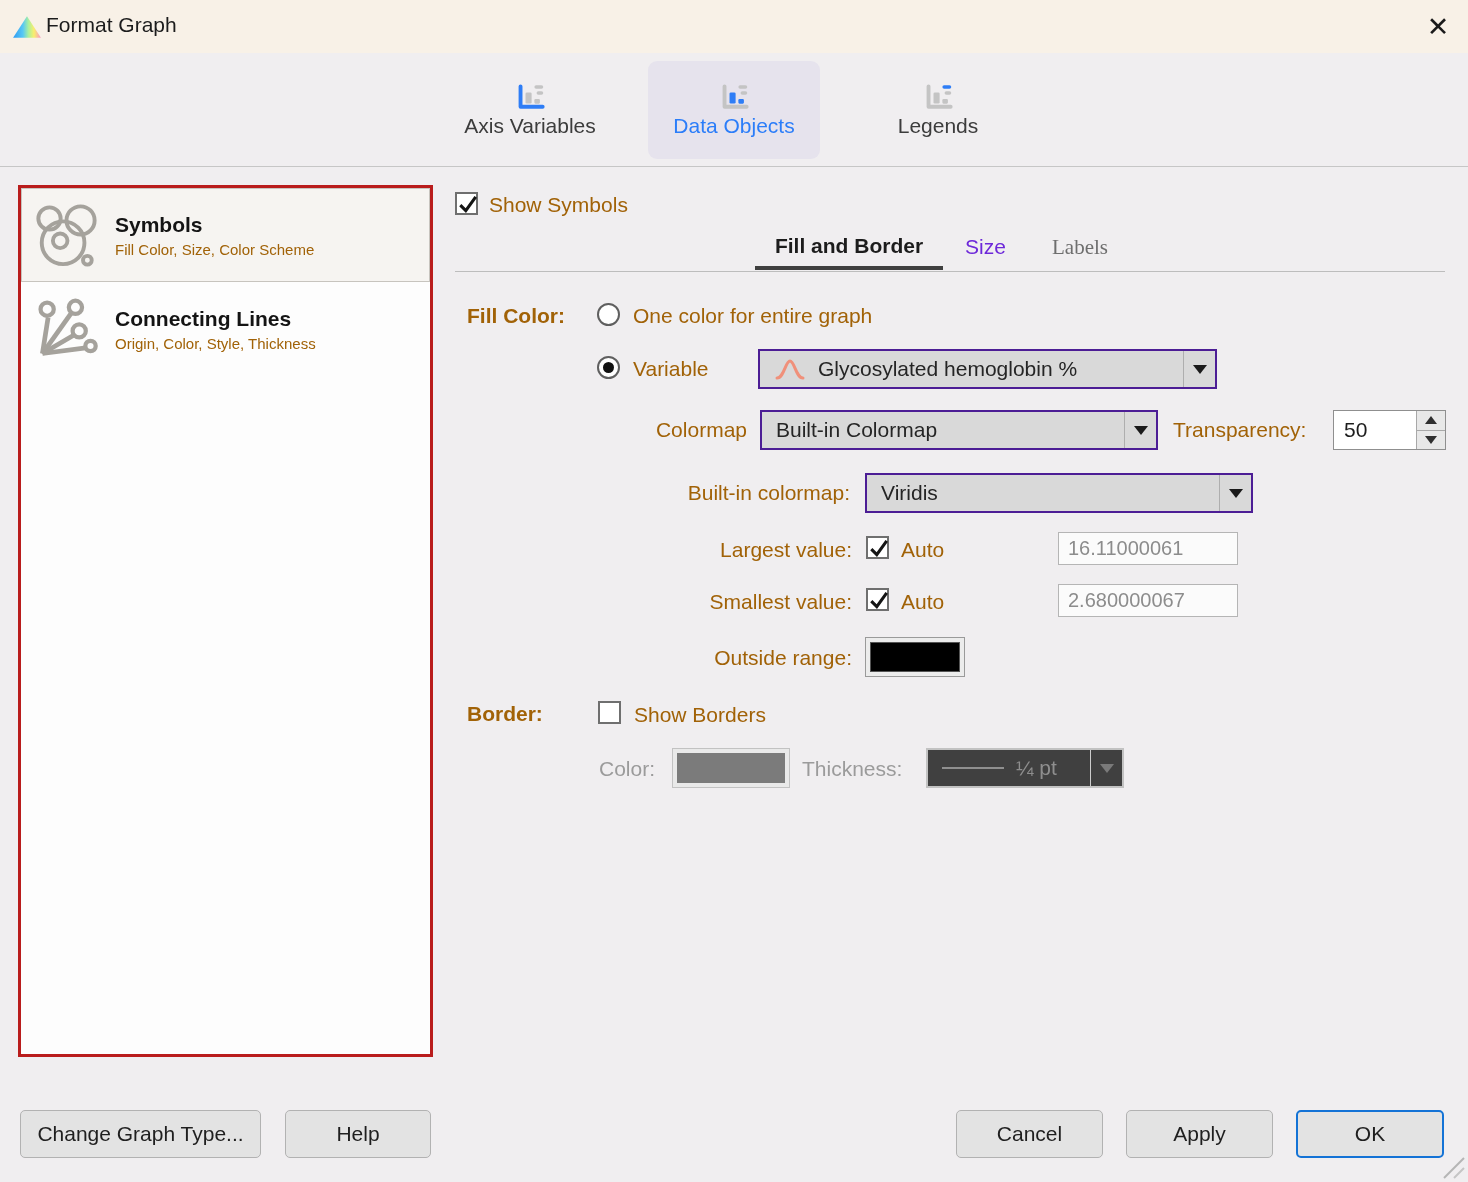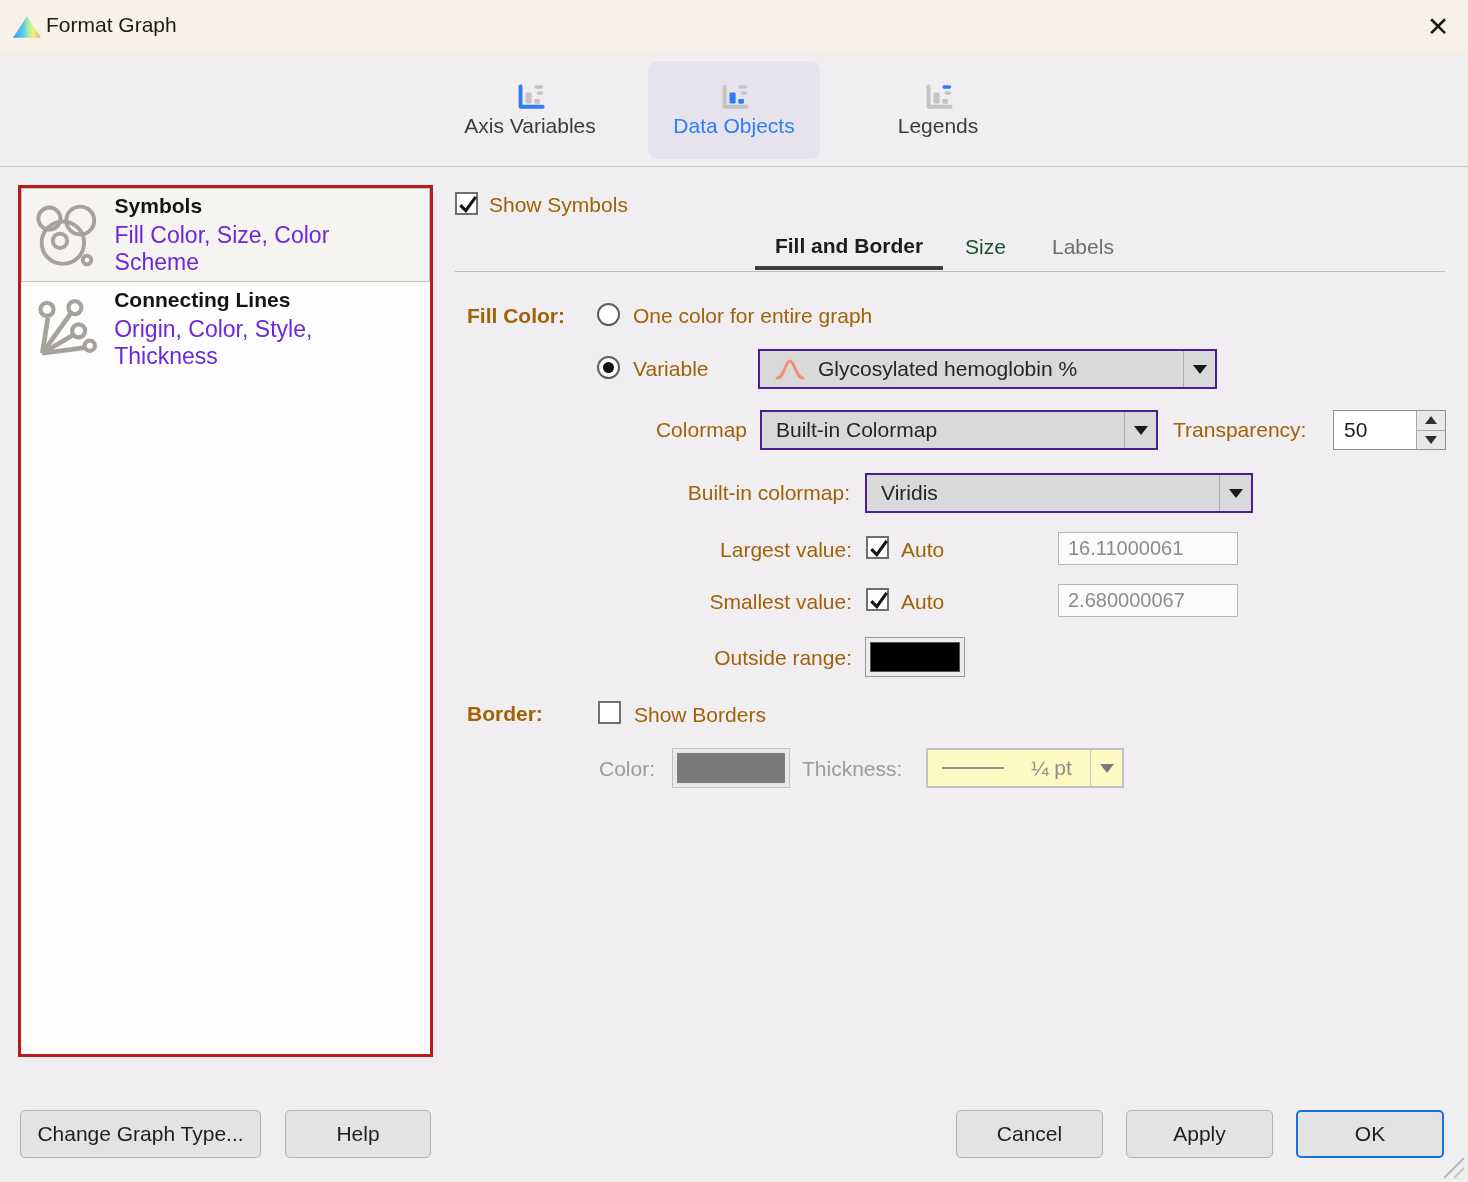--- a/index.html
+++ b/index.html
@@ -25,38 +25,38 @@
   .nav-tab { width:172px; height:98px; margin-top:8px; border-radius:9px;
              display:flex; flex-direction:column; align-items:center; justify-content:center; gap:0;
              font-size:21px; color:#3c3c3c; }
   .nav-tab.selected { background:#e6e3ed; color:#2b7df9; }
 
   
   .sidebar { left:18px; top:185px; width:415px; height:872px; background:#fdfdfd; border:3px solid #b91c1c; }
   .side-item { height:94px; display:flex; align-items:center; padding:0 12px; gap:16px; }
   .side-item.selected { background:#f6f4f1; box-shadow:inset 0 0 0 1px #c7c4be; }
   .side-title { font-size:21px; font-weight:bold; color:#141414; }
-  .side-sub { font-size:23px; color:#6d28d9; margin-top:4px; }
+  .side-sub { font-size:15px; color:#a16207; margin-top:4px; }
 
   
   .cb { position:absolute; width:23px; height:23px; background:#fff; border:2px solid #6f6f6f; }
   .cb svg { position:absolute; left:0px; top:-1px; }
   .radio { position:absolute; width:23px; height:23px; border-radius:50%; background:#fff; border:2px solid #5f5f5f; }
   .radio.sel::after { content:""; display:block; width:11px; height:11px; margin:4px auto; background:#111; border-radius:50%; }
   .lbl { position:absolute; font-size:21px; color:#a16207; white-space:nowrap; }
   .lbl.bold { font-weight:bold; }
   .lbl.right { text-align:right; }
   .lbl.dim { color:#9b9b9b; }
 
   .dd { position:absolute; background:#d9d9d9; border:2px solid #4c1d95; display:flex; align-items:center; }
   .dd-text { font-size:21px; color:#252525; white-space:nowrap; }
   .dd-arrow-sect { position:absolute; right:0; top:0; bottom:0; width:32px; border-left:1px solid #aeaeae;
                    display:flex; align-items:center; justify-content:center; }
   .tri-down { width:0; height:0; border-left:7px solid transparent; border-right:7px solid transparent; border-top:9px solid #1a1a1a; }
-  .dd.disabled { background:#fef9c3; border-color:#c2c2c2;gap:15px; }
+  .dd.disabled { background:#404040; border-color:#c2c2c2; }
   .dd.disabled .dd-arrow-sect { border-left-color:#cccccc; }
   .dd.disabled .tri-down { border-top-color:#7a7a7a; }
 
   .val-input { position:absolute; height:33px; background:#fbfbfb; border:1px solid #b5b5b5;
                font-size:20px; color:#8c8c8c; display:flex; align-items:center; padding-left:9px; }
 
   .swatch { position:absolute; padding:4px; display:flex; }
   .swatch .fill { flex:1; }
 
   .btn { position:absolute; height:48px; background:#e3e3e3; border:1px solid #b2b2b2; border-radius:5px;
@@ -171,22 +171,22 @@
 
 <div class="cb" style="left:455px; top:192px;">
   <svg width="22" height="22" viewBox="0 0 20 20">
     <polyline points="3,11 8,16 17,3.5" fill="none" stroke="#141414" stroke-width="2.8"></polyline>
   </svg>
 </div>
 <div class="lbl" style="left:489px; top:193px;">Show Symbols</div>
 
 <div class="panel-tab" style="left:755px; top:234px; width:188px; text-align:center; font-weight:bold; color:#1c1c1c;">Fill and Border</div>
 <div class="abs" style="left:755px; top:266px; width:188px; height:4px; background:#3f3f3f;"></div>
-<div class="panel-tab" style="left:965px; top:235px; color:#14532d;">Size</div>
-<div class="panel-tab" style="left:1052px; top:235px; color:#6e6e6e;">Labels</div>
+<div class="panel-tab" style="left:965px; top:235px; color:#6d28d9;">Size</div>
+<div class="panel-tab" style="left:1052px; top:235px; color:#6e6e6e;font-family:Liberation Serif, serif;">Labels</div>
 <div class="abs" style="left:455px; top:271px; width:990px; height:1px; background:#bdbdbd;"></div>
 
 <div class="lbl bold" style="left:467px; top:304px;">Fill Color:</div>
 <div class="radio" style="left:597px; top:303px;"></div>
 <div class="lbl" style="left:633px; top:304px;">One color for entire graph</div>
 
 <div class="radio sel" style="left:597px; top:356px;"></div>
 <div class="lbl" style="left:633px; top:357px;">Variable</div>
 
 <div class="dd" style="left:758px; top:349px; width:459px; height:40px;">

